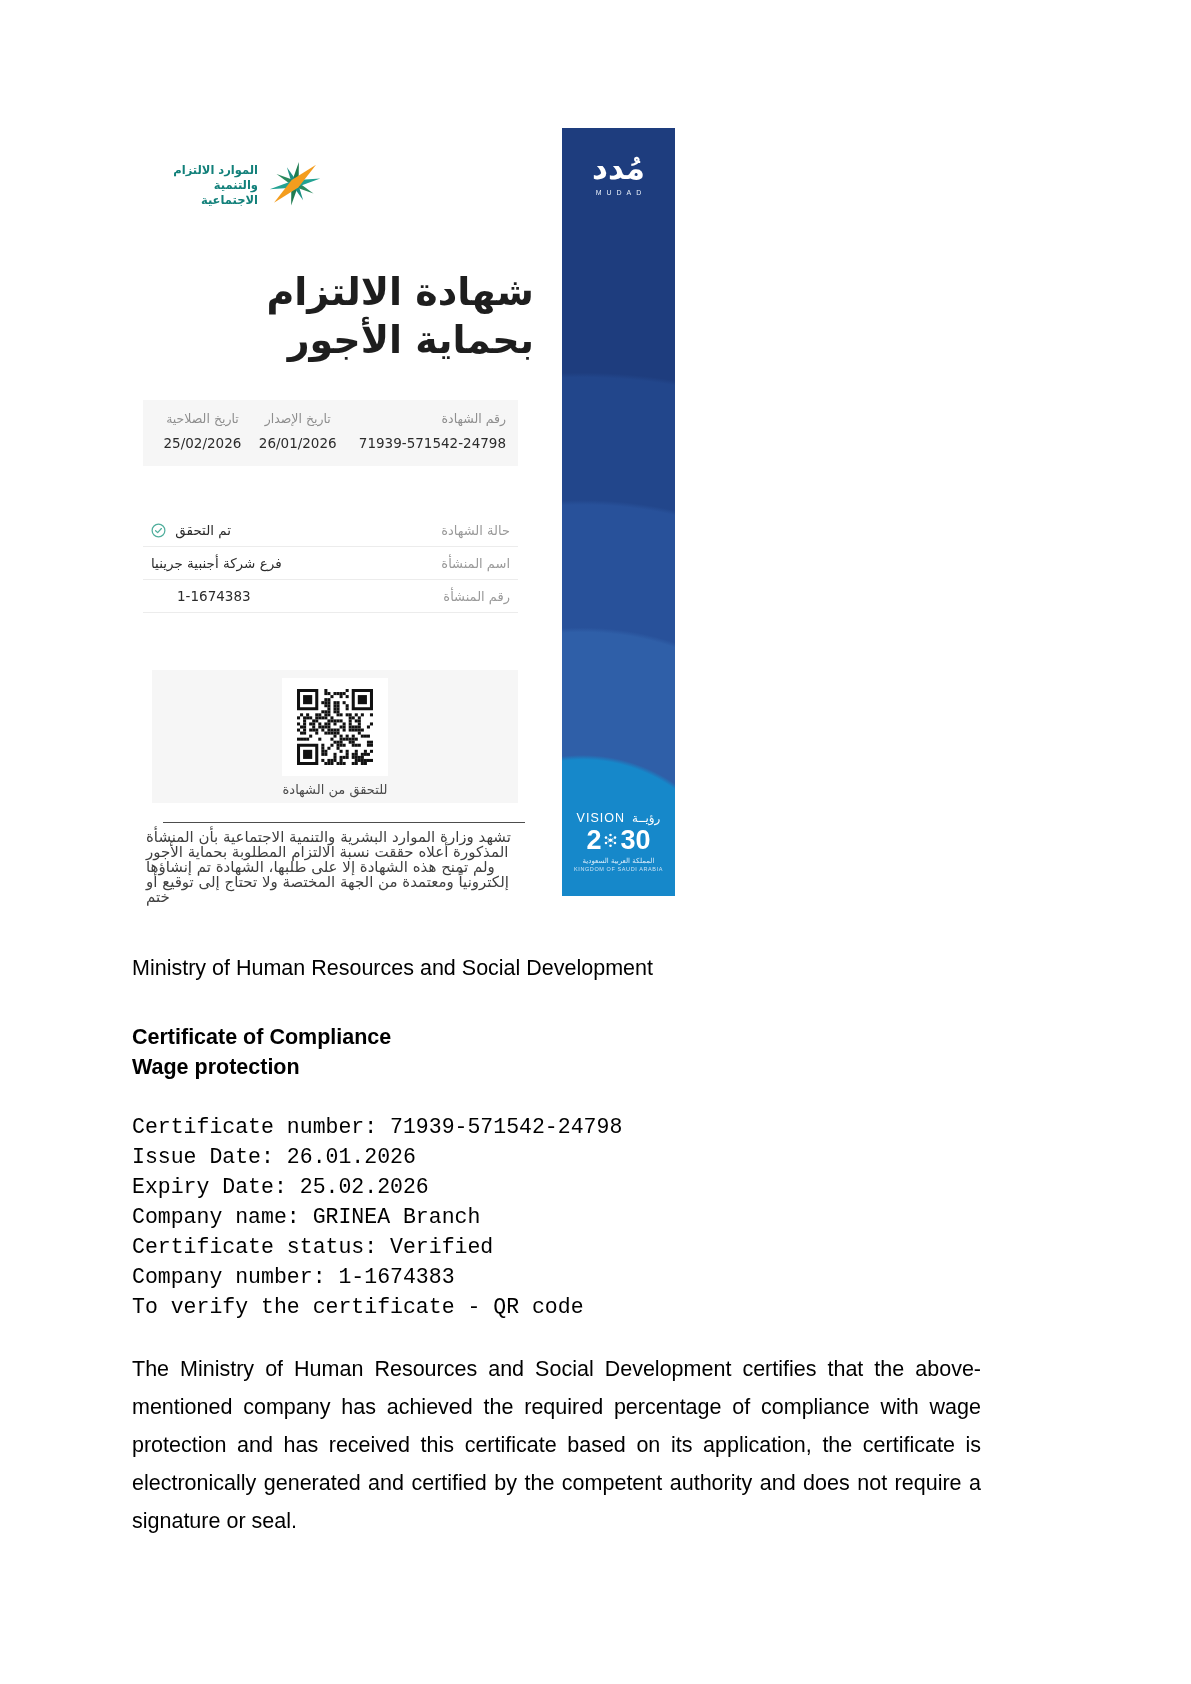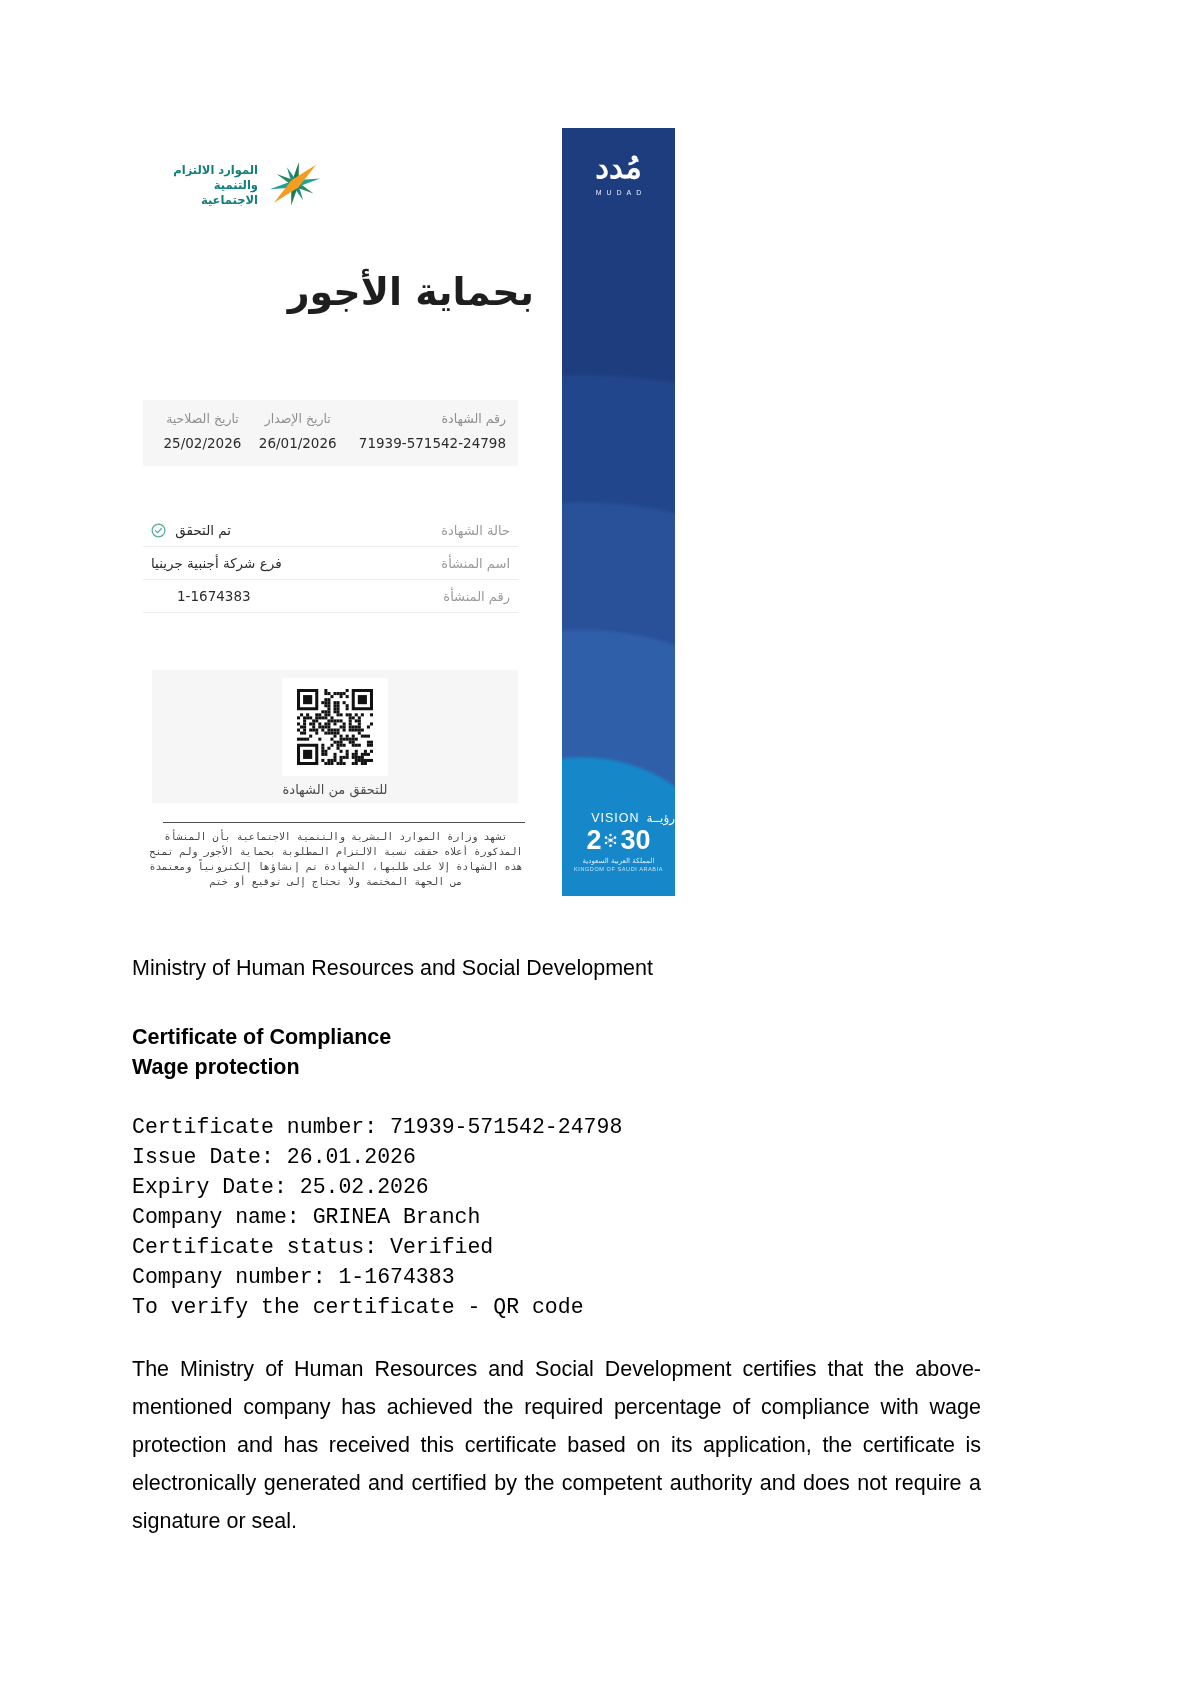--- a/index.html
+++ b/index.html
@@ -41,32 +41,32 @@
   .detail-value .check-icon { vertical-align:-3px; margin-right:5px; }
 
   
   .qr-section { position:absolute; top:542px; left:12px; width:366px; height:133px; background:#f6f6f6; text-align:center; }
   .qr-white { width:106px; height:98px; background:#fff; margin:8px auto 0; display:flex; align-items:center; justify-content:center; }
   .qr-svg { width:76px; height:76px; fill:#111; }
   .qr-caption { margin-top:6px; font-size:13px; color:#4a4a4a; }
 
   
   .disc-line { position:absolute; top:694px; left:23px; width:362px; height:1px; background:#4d4d4d; }
-  .disclaimer { position:absolute; top:702px; left:6px; width:380px; direction:rtl; text-align:center;
-    font-size:10px; line-height:15px; color:#3f3f3f;font-family:Liberation Mono, monospace; }
+  .disclaimer { position:absolute; top:702px; left:6px; width:380px; direction:rtl; text-align:left;
+    font-size:15px; line-height:15px; color:#3f3f3f; }
 
   
   .banner { position:relative; width:113px; height:768px; color:#fff; overflow:hidden;
     background:radial-gradient(circle at 18% 103%,
       #1688ca 0 20%, #2f5fa8 20.6% 36%, #28519a 36.6% 52%, #22468b 52.6% 68%, #1e3d7e 68.6% 100%); }
   .mudad { position:absolute; top:22px; left:0; width:100%; text-align:center; }
-  .mudad-ar { font-size:31px; line-height:36px; font-weight:bold; color:#fff;font-family:Liberation Serif, serif; }
+  .mudad-ar { font-size:31px; line-height:36px; font-weight:bold; color:#fff; }
   .mudad-en { font-size:7px; letter-spacing:5px; margin-top:3px; padding-left:5px; color:#e9f1fa; }
   .vision { position:absolute; bottom:24px; left:0; width:100%; text-align:center; }
-  .vision-l1 { display:flex; justify-content:flex-end; align-items:baseline; gap:7px; font-size:12.5px; }
+  .vision-l1 { display:flex; justify-content:center; align-items:baseline; gap:7px; font-size:12.5px; }
   .vision-latin { letter-spacing:1px; font-weight:500; }
   .vision-ar { font-size:12px; }
   .vision-year { display:flex; justify-content:center; align-items:center; font-size:27px; font-weight:bold; line-height:30px; }
   .kingdom-ar { font-size:7px; margin-top:2px; color:#ddeefc; }
   .kingdom-en { font-size:5.5px; letter-spacing:0.6px; margin-top:1px; color:#c9e2f5; }
 
   
   .en { position:absolute; left:132px; color:#000; }
   .en-ministry { top:956px; font-size:21.5px; }
   .en-headings { top:1022px; font-weight:bold; font-size:21.5px; line-height:30px; }
@@ -100,20 +100,21 @@
           <g transform="rotate(-12 52 40)">
               <polygon points="10,40 52,34 94,40 52,46" fill="#23a293"></polygon>
             </g>
           <g transform="rotate(-42 52 40)">
               <polygon points="6,40 52,32 98,40 52,48" fill="#f49d1e"></polygon>
             </g>
         </svg>
       </div>
 
       <div class="cert-title arabic">
+        <div>شهادة الالتزام</div>
         <div>بحماية الأجور</div>
       </div>
 
       <div class="dates-table arabic">
         <div class="dt-col c0">
           <div class="dt-label">رقم الشهادة</div>
           <div class="dt-value" dir="ltr">71939-571542-24798</div>
         </div>
         <div class="dt-col c1">
           <div class="dt-label">تاريخ الإصدار</div>

